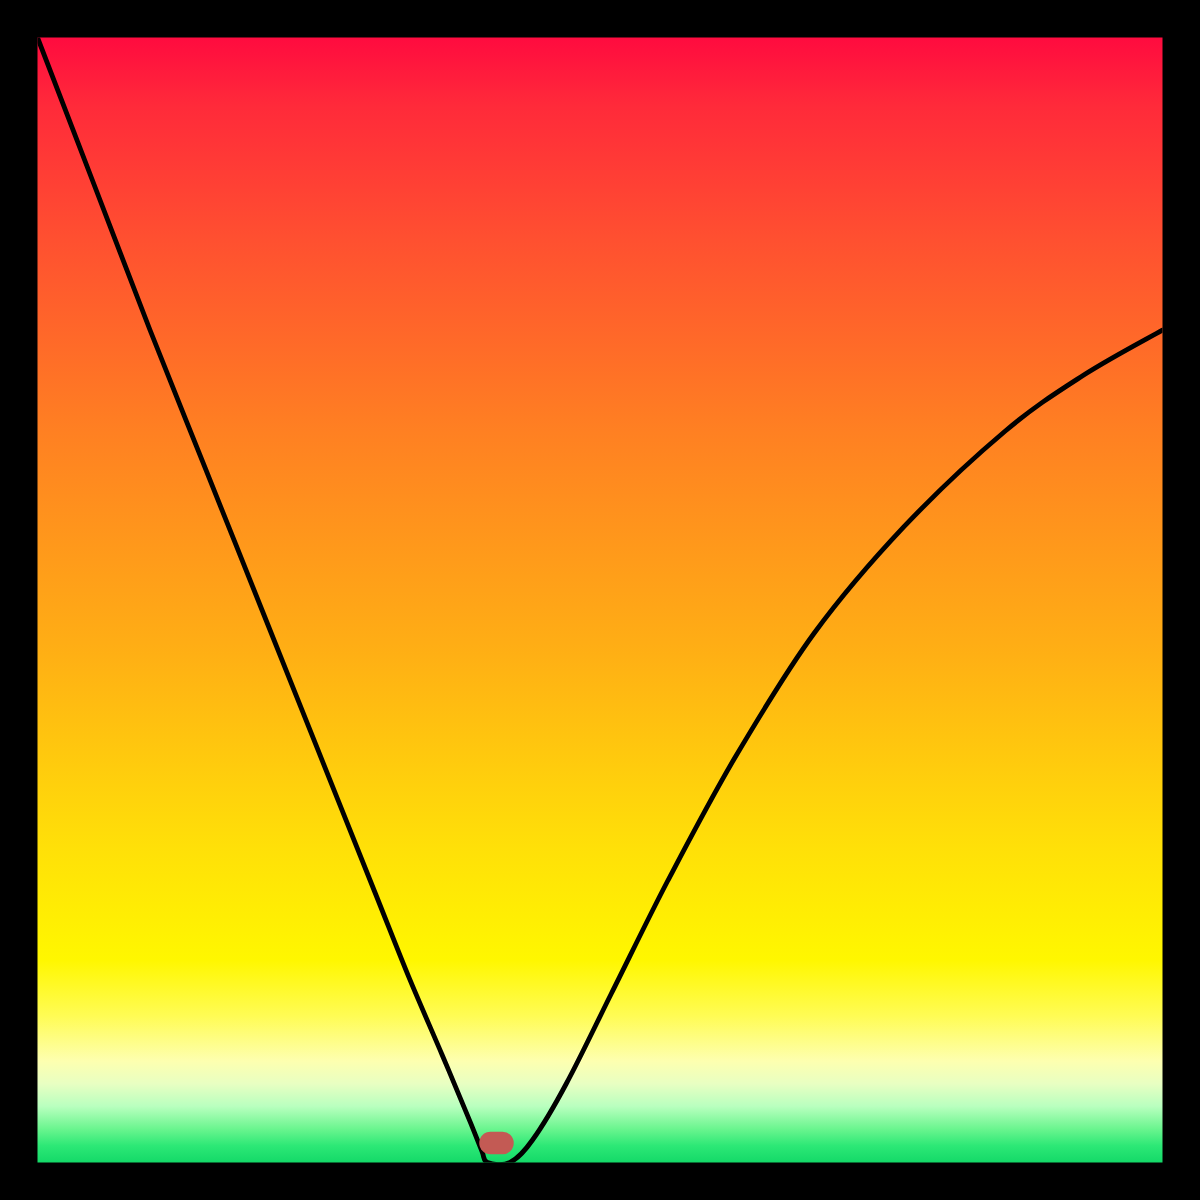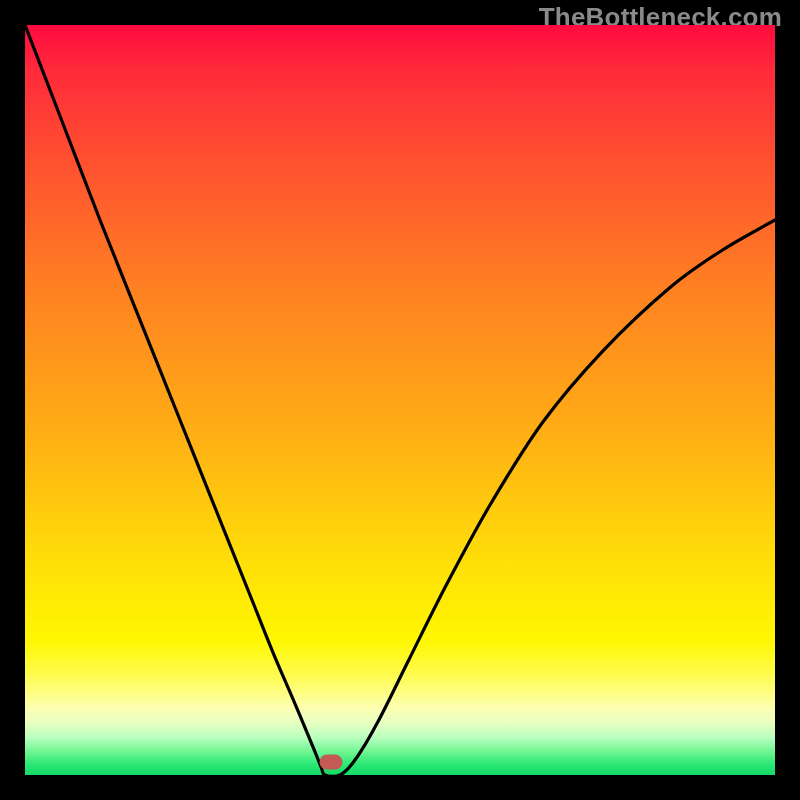--- a/index.html
+++ b/index.html
@@ -72,21 +72,20 @@
     height: 15px;
     background: #c35a54;
     border-radius: 8px;
     transform: translate(-50%, -50%);
   }
 </style>
 </head>
 <body>
 
 <div class="frame">
-  <div class="watermark">TheBottleneck.com</div>
   <div class="plot">
     <div class="gradient"></div>
     <svg class="curve" viewBox="0 0 750 750" preserveAspectRatio="none">
       <path d="M0 0 C6.3 16.3 25.0 65.0 37.5 97.5 C50.0 130.0 62.5 163.1 75.0 195.0 C87.5 226.9 100.0 257.5 112.5 288.8 C125.0 320.0 137.5 351.3 150.0 382.5 C162.5 413.8 175.0 445.0 187.5 476.3 C200.0 507.5 215.0 545.0 225.0 570.0 C235.0 595.0 240.0 608.1 247.5 626.3 C255.0 644.4 263.1 662.5 270.0 678.8 C276.9 695.0 284.4 713.1 288.8 723.8 C293.1 734.4 294.4 738.1 296.3 742.5 C298.1 746.9 296.9 748.8 300.0 750.0 C303.1 751.3 310.0 752.5 315.0 750.0 C320.0 747.5 323.8 743.8 330.0 735.0 C336.3 726.3 343.8 713.8 352.5 697.5 C361.3 681.3 371.3 660.0 382.5 637.5 C393.8 615.0 406.3 588.8 420.0 562.5 C433.8 536.3 448.8 507.5 465.0 480.0 C481.3 452.5 498.8 423.1 517.5 397.5 C536.3 371.9 556.3 348.8 577.5 326.3 C598.8 303.8 625.0 279.4 645.0 262.5 C665.0 245.6 680.0 236.3 697.5 225.0 C715.0 213.8 741.3 200.0 750.0 195.0" fill="none" stroke="#000" stroke-width="3.2" stroke-linejoin="round" stroke-linecap="round"></path>
     </svg>
     <div class="marker" style="left: 306px; top: 736.5px; background: rgb(195, 90, 84);"></div>
   </div>
 </div>
 
 </body></html>

